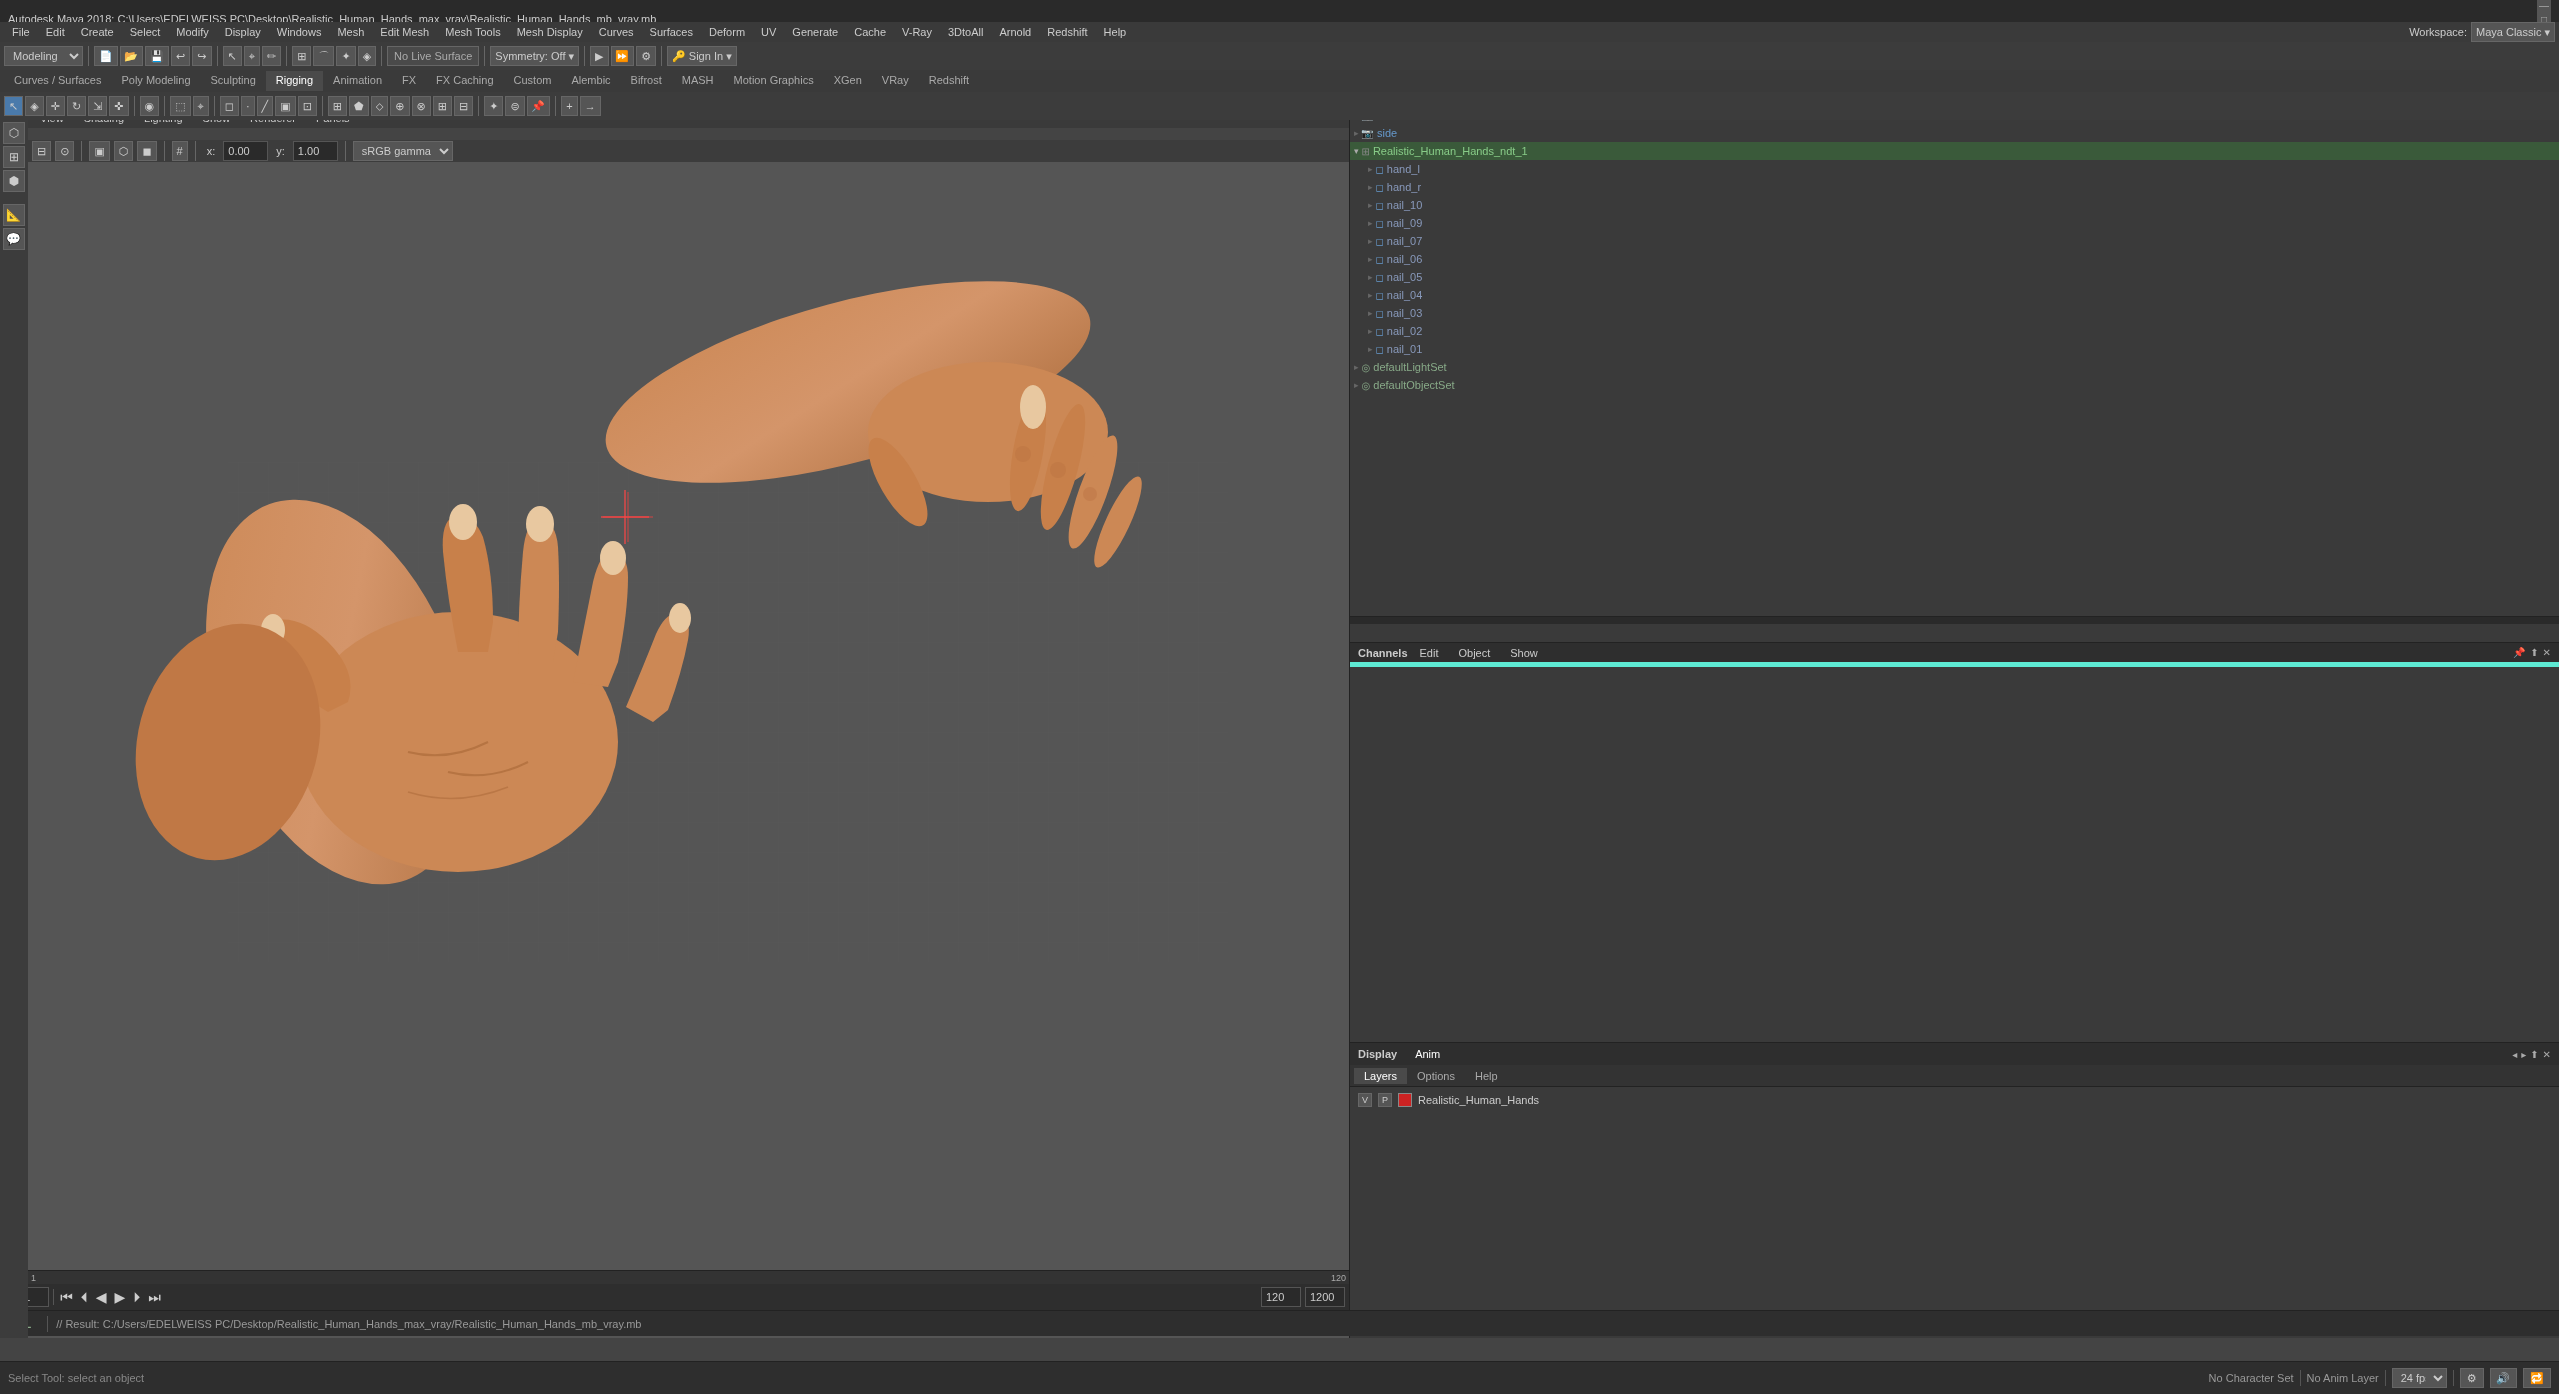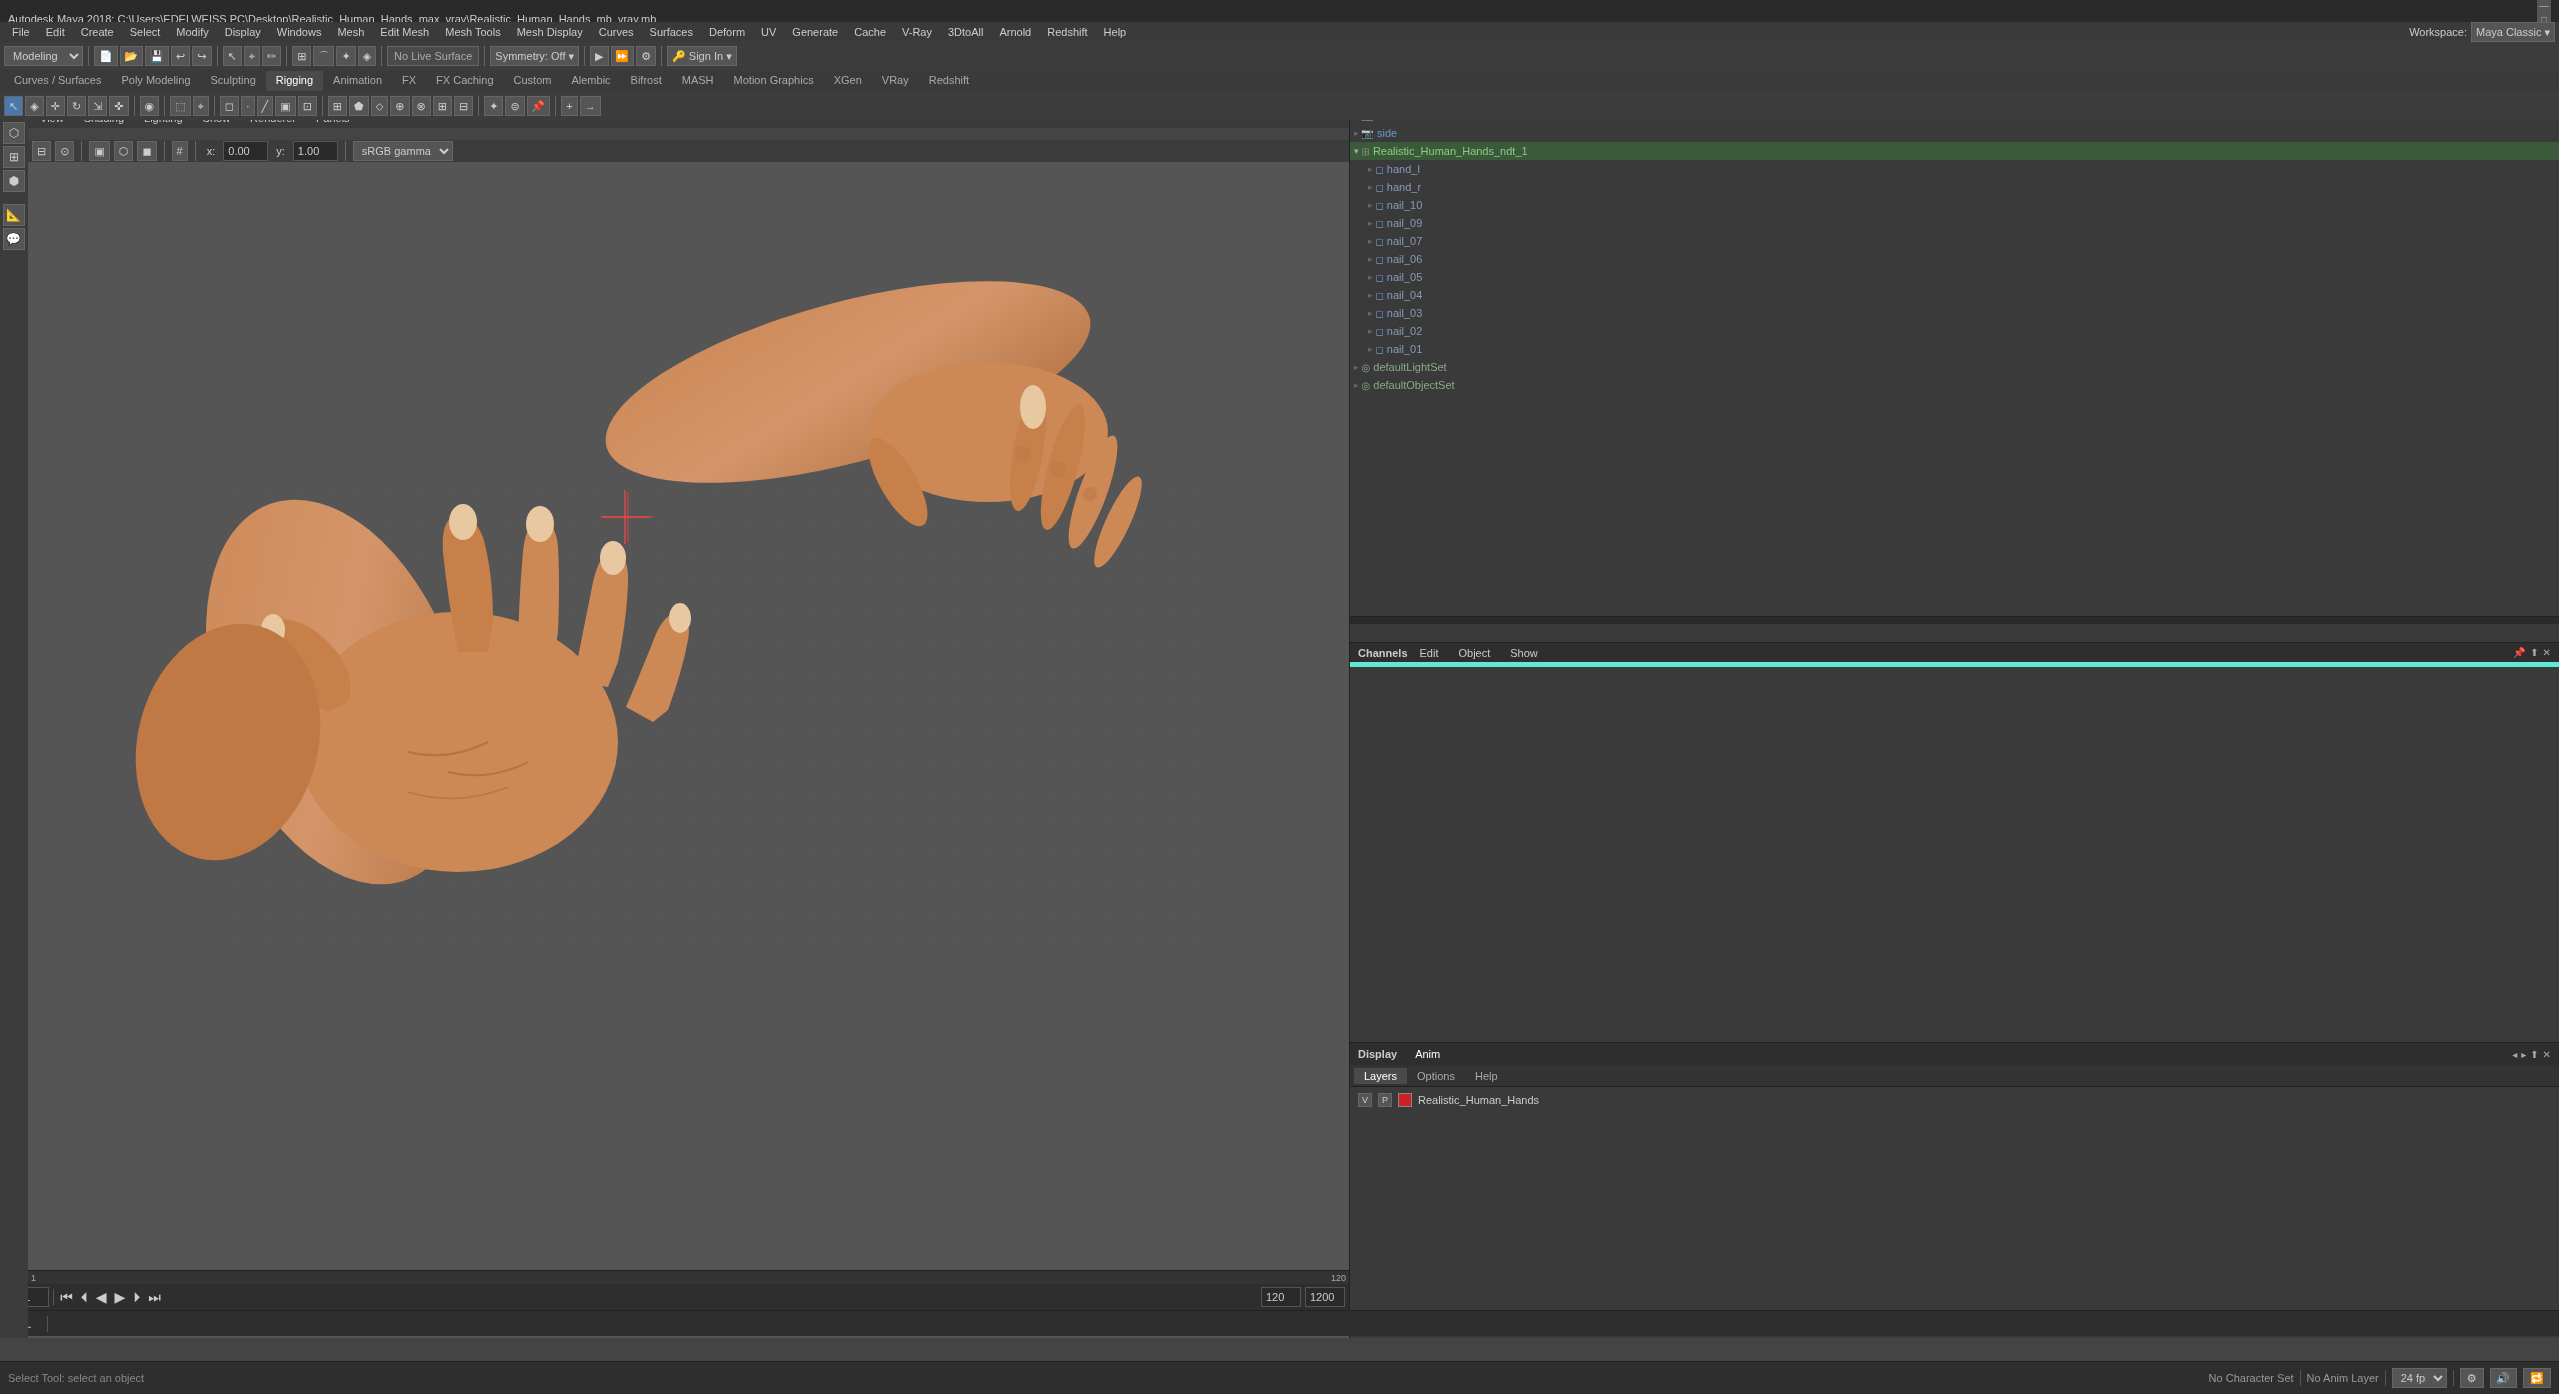--- a/index.html
+++ b/index.html
@@ -652,20 +652,21 @@
   <button class="play-btn">⏭</button>
 
   <div style="flex:1;"></div>
   <input class="bottom-input" style="width: 40px;" value="120">
   <input class="bottom-input" style="width: 40px;" value="1200">
 </div>
 
 <div id="statusbar" style="position:absolute;bottom:58px;left:0;right:0;height:26px;background:#2e2e2e;display:flex;align-items:center;padding:0 8px;gap:8px;border-top:1px solid #222;">
   <span id="mel-label">MEL</span>
   <div style="width:1px;height:16px;background:#555;"></div>
+  <span id="status-text">// Result: C:/Users/EDELWEISS PC/Desktop/Realistic_Human_Hands_max_vray/Realistic_Human_Hands_mb_vray.mb</span>
 </div>
 
 <div id="bottom-controls">
   <span style="font-size:11px;color:#888;">Select Tool: select an object</span>
   <div style="flex:1;"></div>
 
   <div style="display:flex;align-items:center;gap:6px;">
     <span style="font-size:11px;color:#999;">No Character Set</span>
     <div style="width:1px;height:16px;background:#555;"></div>
     <span style="font-size:11px;color:#999;">No Anim Layer</span>

